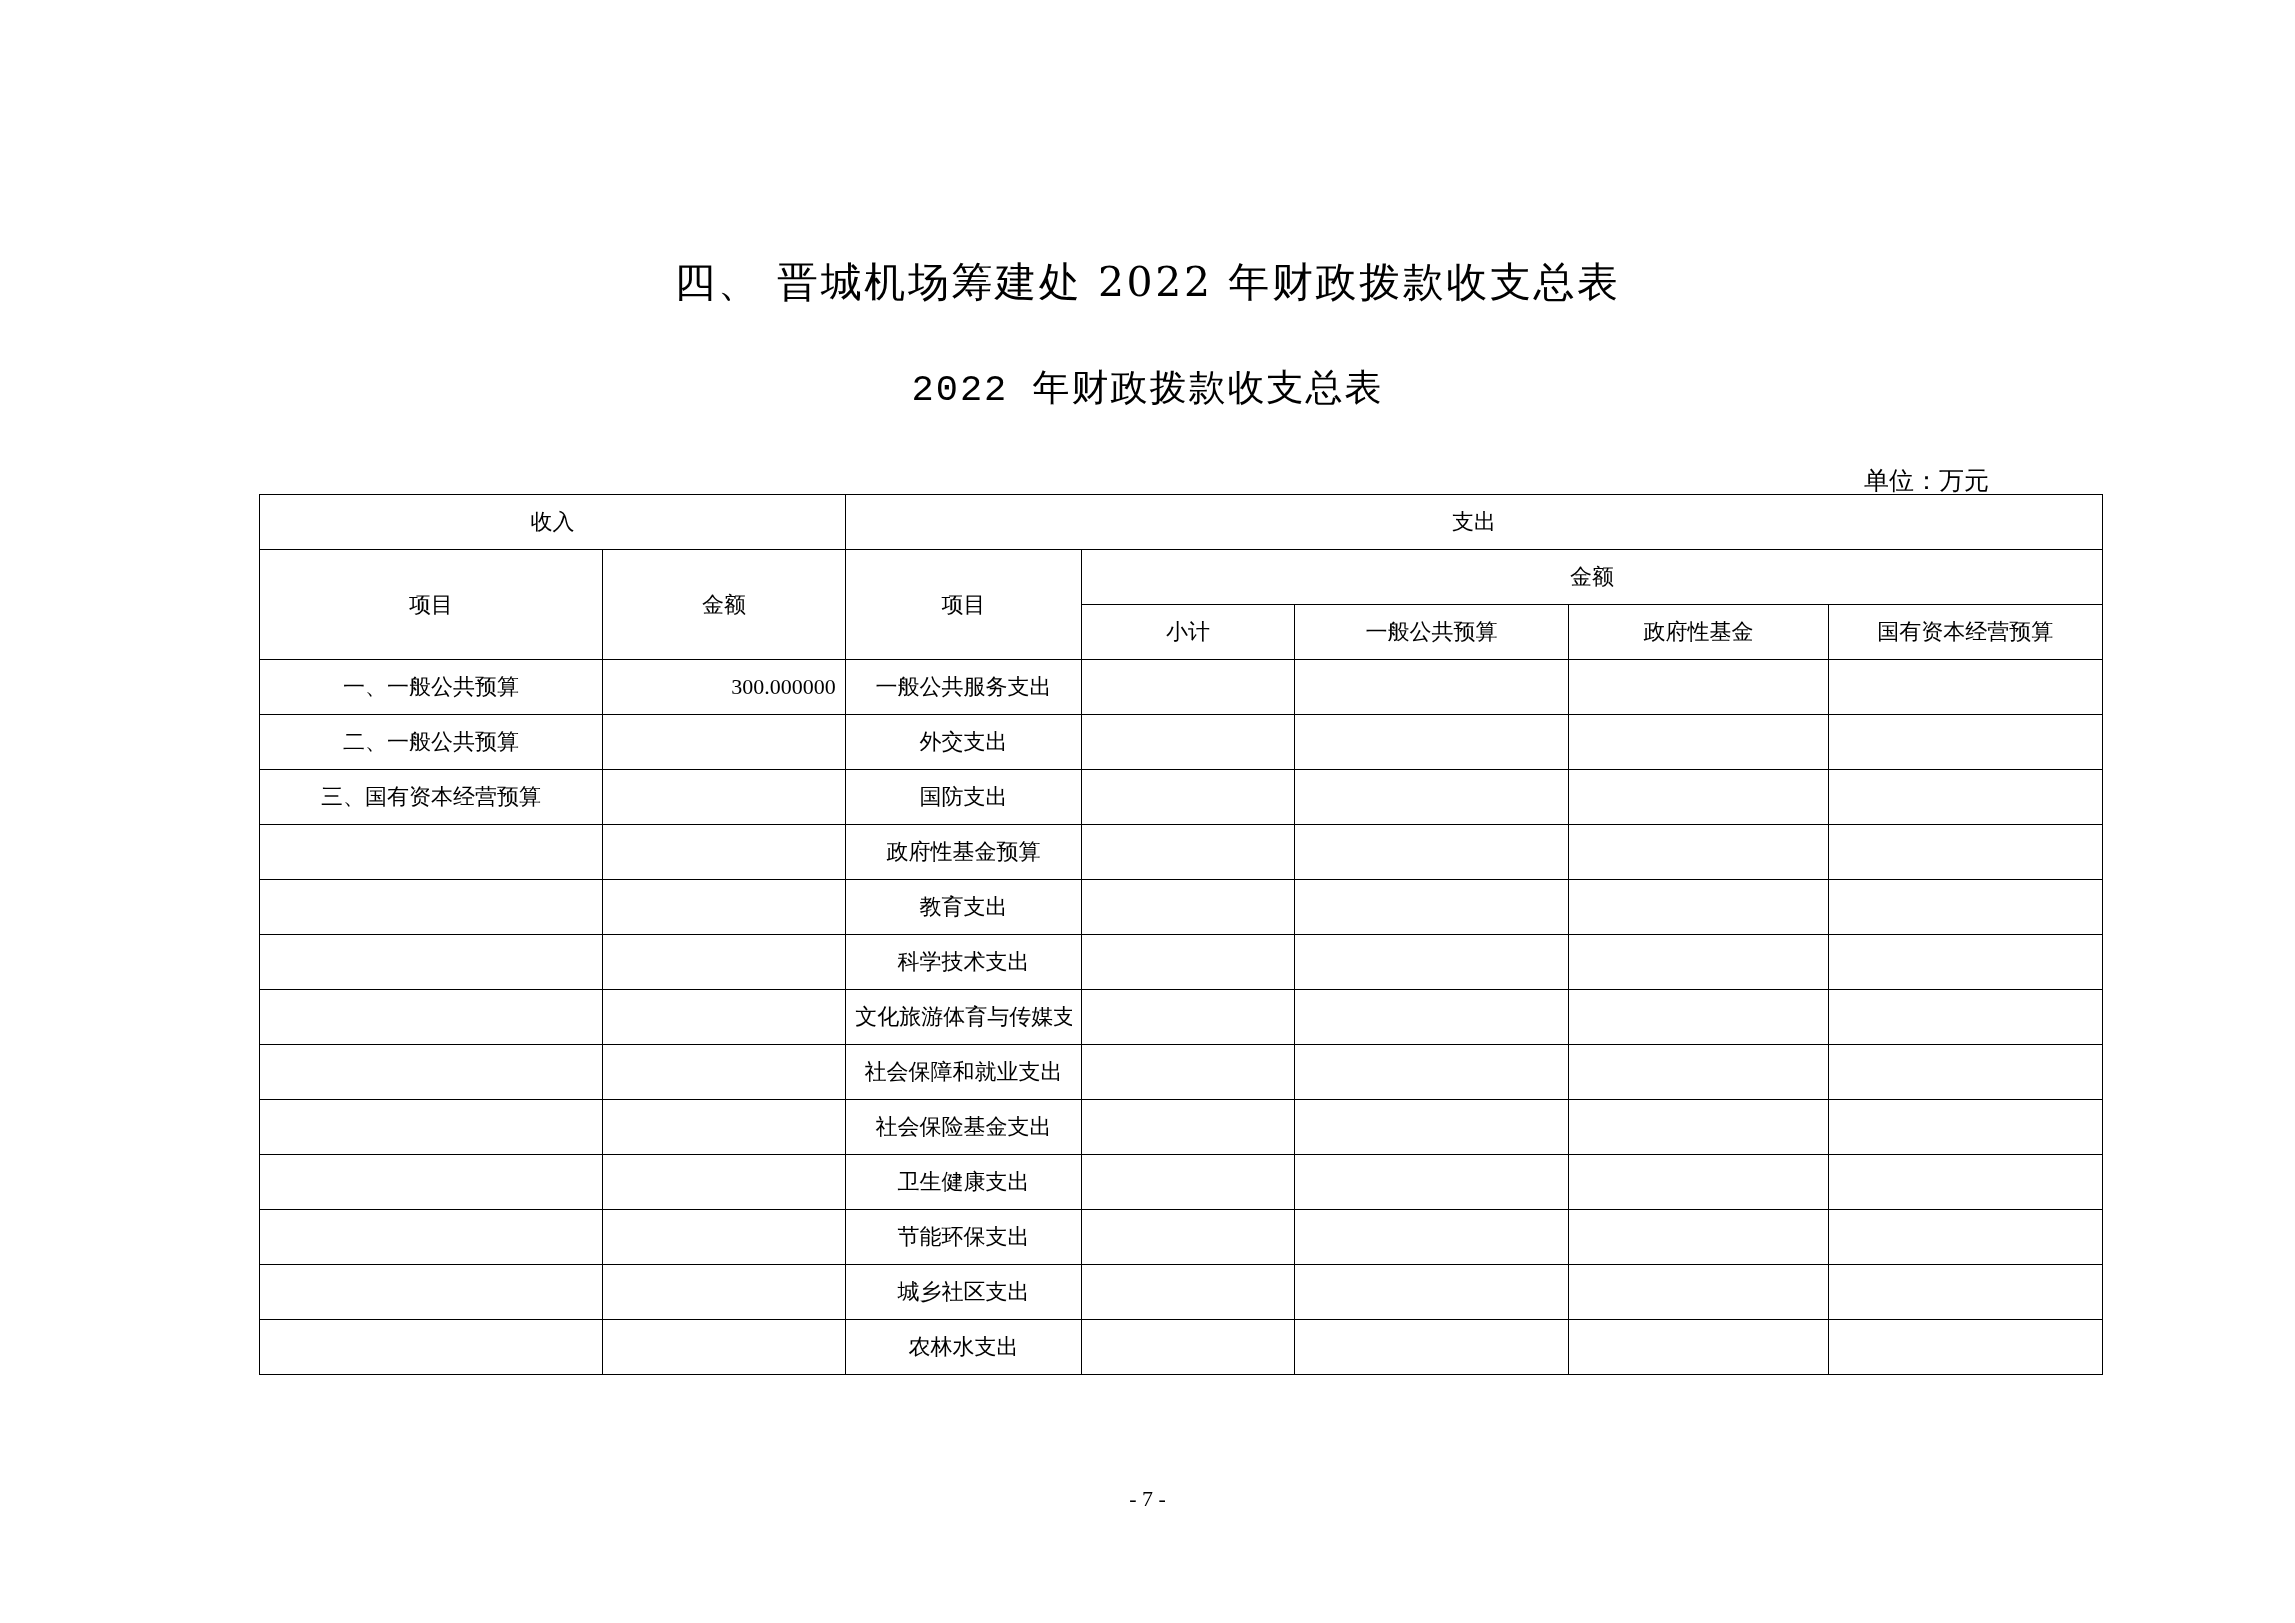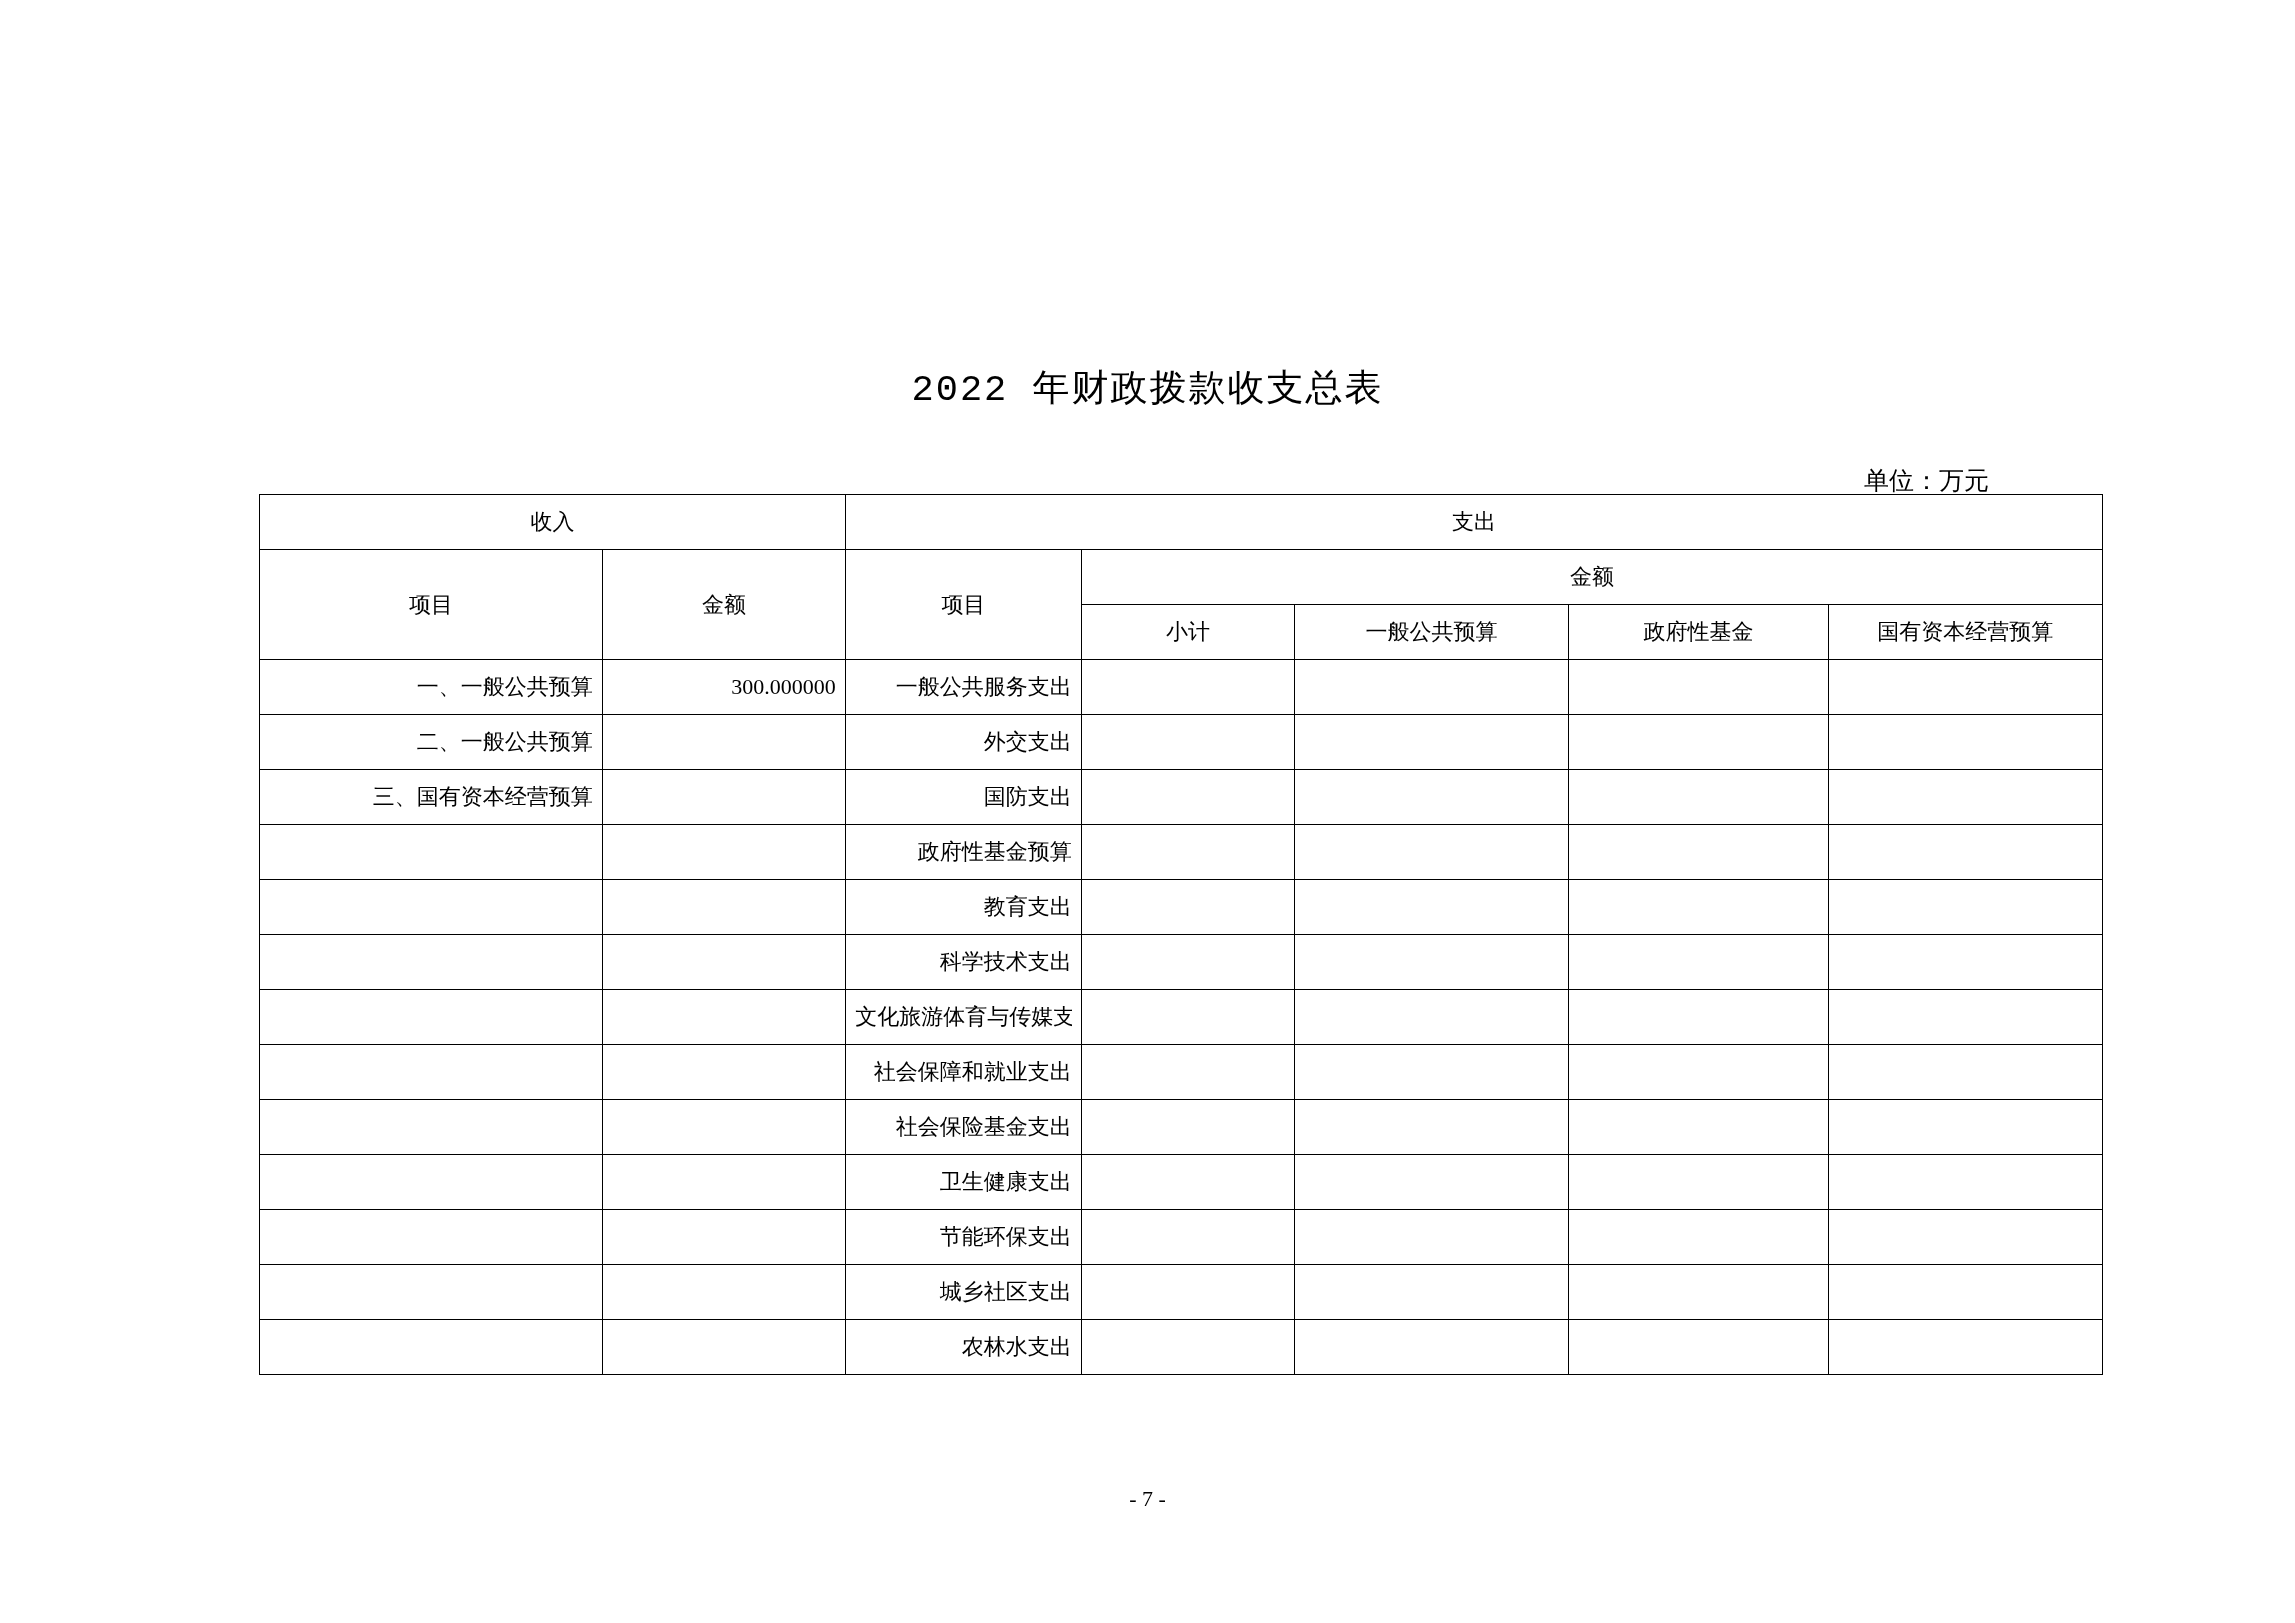--- a/index.html
+++ b/index.html
@@ -64,21 +64,21 @@
     border: 1.3px solid #000000;
     font-weight: 400;
     font-size: 22px;
     font-family: "Liberation Serif", serif;
     padding: 0 9.2px;
     height: 54px;
     vertical-align: middle;
     overflow: hidden;
   }
   .c-center { text-align: center; }
-  .c-left { text-align: right; }
+  .c-left { text-align: center; }
   .c-right { text-align: right; }
   .grp-head { height: 47px; }
   .num-cell { font-family: "Liberation Serif", serif; font-size: 22px; }
   .page-number {
     position: absolute;
     left: 0;
     top: 1486px;
     width: 2295px;
     text-align: center;
     font-size: 22px;
@@ -90,20 +90,21 @@
     line-height: 30px;
     overflow: hidden;
     white-space: nowrap;
   }
 </style>
 </head>
 <body>
 
 <div class="page">
 
+  <div class="doc-title">四、 晋城机场筹建处 2022 年财政拨款收支总表</div>
   <div class="doc-subtitle">2022 年财政拨款收支总表</div>
   <div class="unit-label">单位：万元</div>
 
   <table class="budget">
     <colgroup>
       <col style="width:295px">
       <col style="width:209px">
       <col style="width:203px">
       <col style="width:183px">
       <col style="width:236px">

